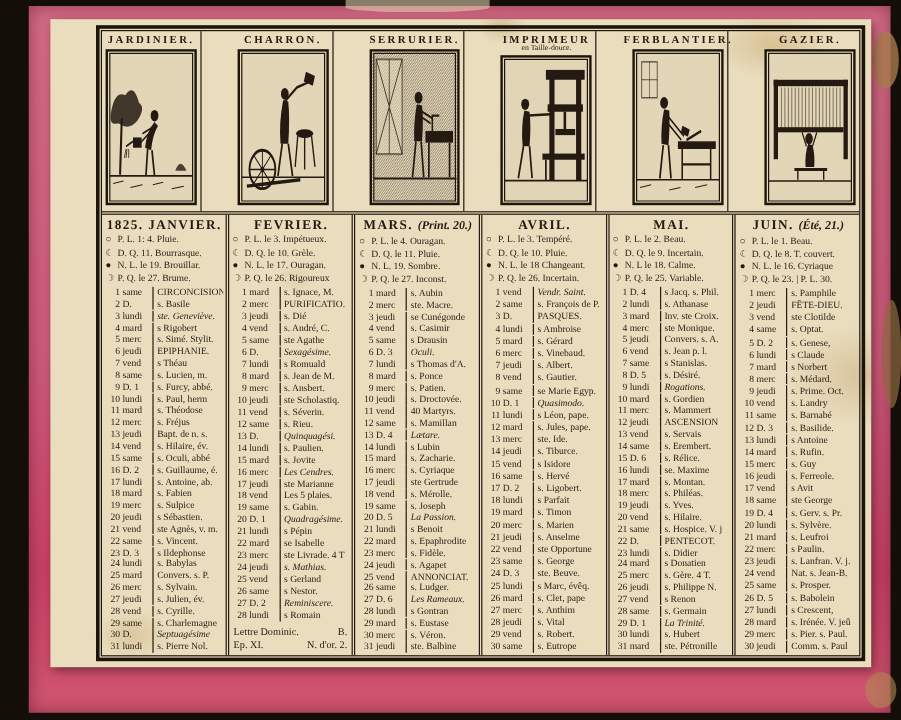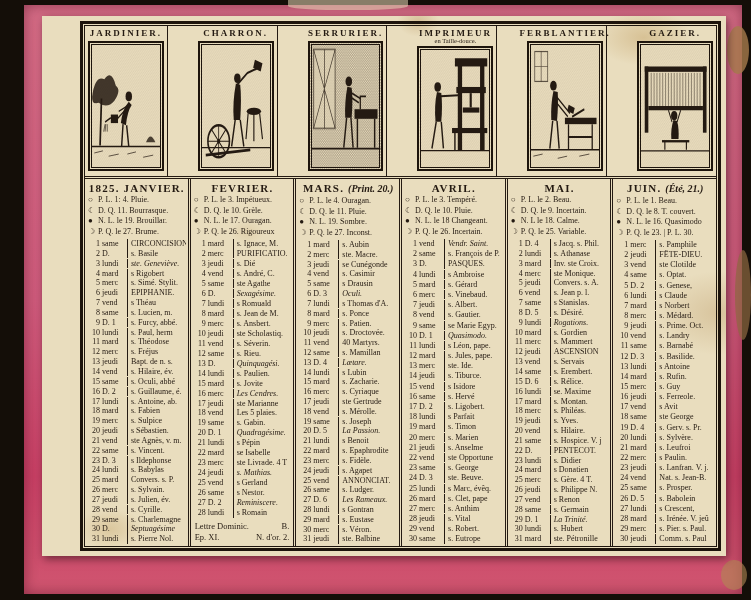--- a/index.html
+++ b/index.html
@@ -1108,21 +1108,21 @@
             <div class="phase">
               <span class="picon">○</span>
               <span>P. L. le 1. <span class="pw">Beau.</span></span>
             </div>
             <div class="phase">
               <span class="picon">☾</span>
               <span>D. Q. le 8. <span class="pw">T. couvert.</span></span>
             </div>
             <div class="phase">
               <span class="picon">●</span>
-              <span>N. L. le 16. <span class="pw">Quasimodo</span></span>
+              <span>N. L. le 16. <span class="pw">Cyriaque</span></span>
             </div>
             <div class="phase">
               <span class="picon">☽</span>
               <span>P. Q. le 23.  |  P. L. 30. </span>
             </div>
             <div class="days">
               <div class="day">
                 <span class="dnum">1</span>
                 <span class="dwd">merc</span>
                 <span class="dname">s. Pamphile</span>

